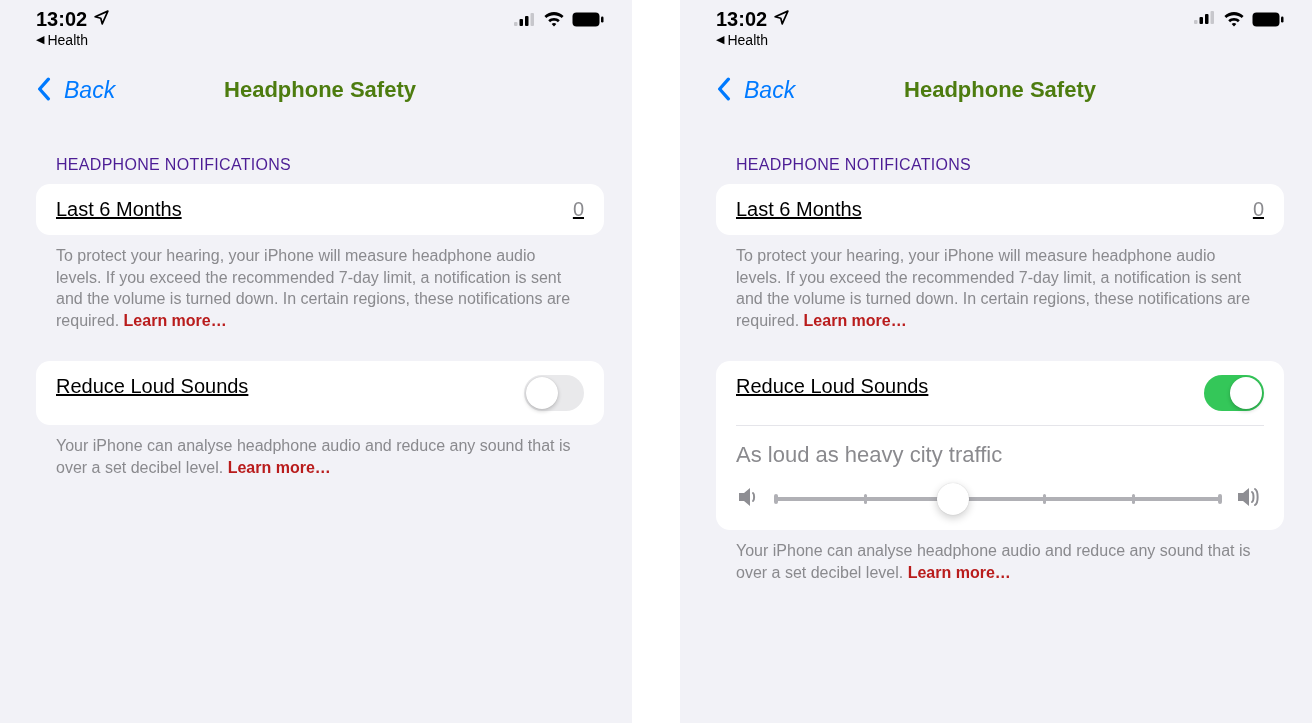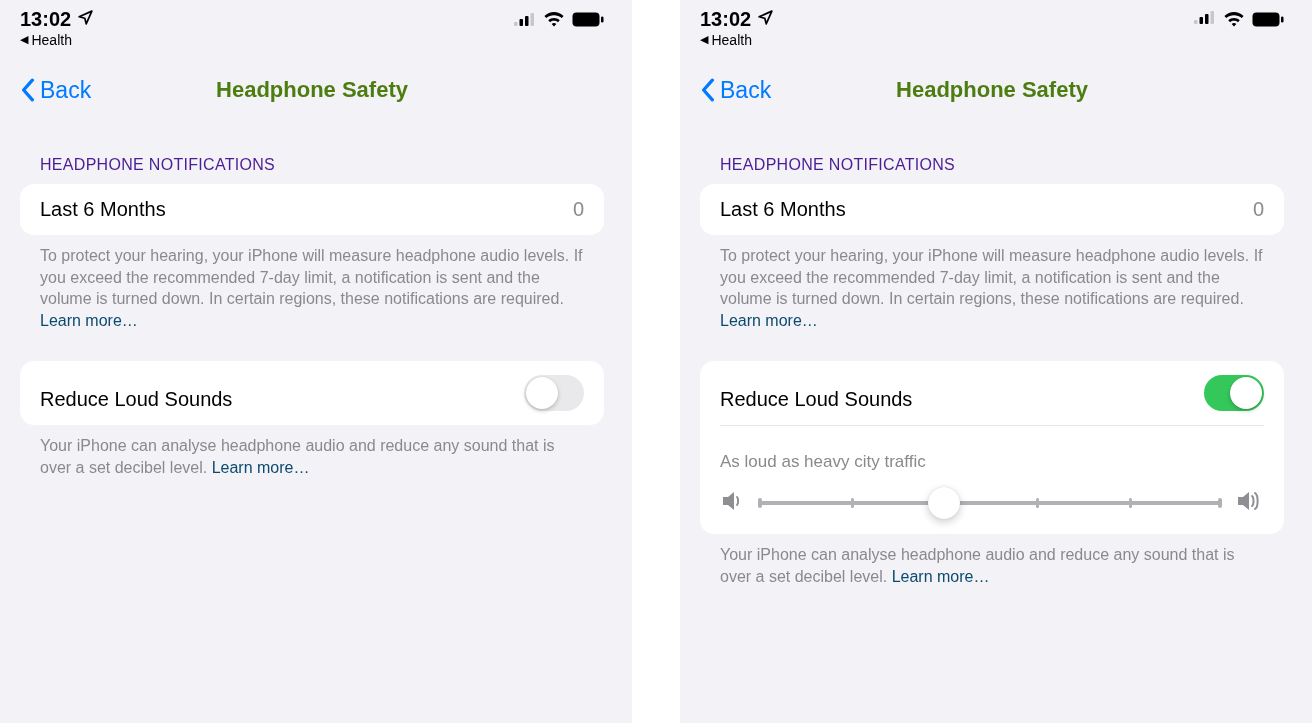--- a/index.html
+++ b/index.html
@@ -15,21 +15,21 @@
   .divider {
     width: 48px;
     flex: 0 0 48px;
     background: #fff;
   }
   .pane {
     width: 632px;
     flex: 0 0 632px;
     background: #f2f2f7;
     position: relative;
-    padding: 0 28px 30px 20px;
+    padding: 0 28px 30px 36px;
     overflow: hidden;
   }
   .pane:first-child { border-left: none; }
   .status-bar {
     height: 30px;
     display: flex;
     align-items: center;
     justify-content: space-between;
     padding-top: 8px;
   }
@@ -62,24 +62,25 @@
     display: flex;
     align-items: center;
     margin-top: 22px;
     position: relative;
     height: 40px;
   }
   .back-btn {
     color: #007aff;
     font-size: 23px;
     display: flex;
-    align-items: center;
-    gap: 4px;
+    align-items: flex-start;
+    gap: 12px;
     cursor: pointer;
     z-index: 2;
+    font-style: italic;
   }
   .back-btn svg { stroke: #007aff; }
   .nav-title {
     position: absolute;
     left: 0; right: 0;
     text-align: center;
     font-size: 22px;
     font-weight: 600;
     color: #4d7c0f;
   }
@@ -91,45 +92,47 @@
     margin-bottom: 10px;
     padding-left: 20px;
   }
   .cell-group {
     background: #fff;
     border-radius: 14px;
     overflow: hidden;
   }
   .cell {
     display: flex;
-    align-items: flex-end;
+    align-items: flex-start;
     justify-content: space-between;
     padding: 14px 20px;
     font-size: 20px;
     color: #000;
+    text-decoration: underline;
   }
   .cell + .cell,
   .subcell {
     border-top: 1px solid #e5e5ea;
     margin: 0 20px;
     padding: 14px 0 18px 0;
   }
   .cell .value {
     color: #8a8a8e;
     font-size: 20px;
   }
   .footer-text {
     font-size: 16px;
     color: #8a8a8e;
     line-height: 1.35;
     padding: 10px 20px 0 20px;
   }
   .footer-text .link {
-    color: #0c4a6e;
+    color: #b91c1c;
     cursor: pointer;
+    font-weight: bold;
   }
   .gap { height: 30px; }
 
   
   .toggle {
     width: 60px; height: 36px;
     border-radius: 18px;
     position: relative;
     cursor: pointer;
     transition: background .15s;
@@ -190,21 +193,21 @@
   .slider-thumb {
     position: absolute;
     width: 32px; height: 32px;
     background: #fff;
     border-radius: 50%;
     top: 50%;
     transform: translate(-50%, -50%);
     box-shadow: 0 3px 8px rgba(0,0,0,.2), 0 0 1px rgba(0,0,0,.2);
   }
   .db-label { font-size: 20px; font-weight: 500; color:#000; }
-  .db-sub { font-size: 17px; color: #8a8a8e; margin-top: 12px; }
+  .db-sub { font-size: 22px; color: #8a8a8e; margin-top: 2px; }
 
   
   .loc-icon svg, .battery svg, .wifi svg, .cell svg { display:block; }
 </style>
 </head>
 <body>
 
 <div class="pane">
   <div class="status-bar">
     <div class="status-left">

